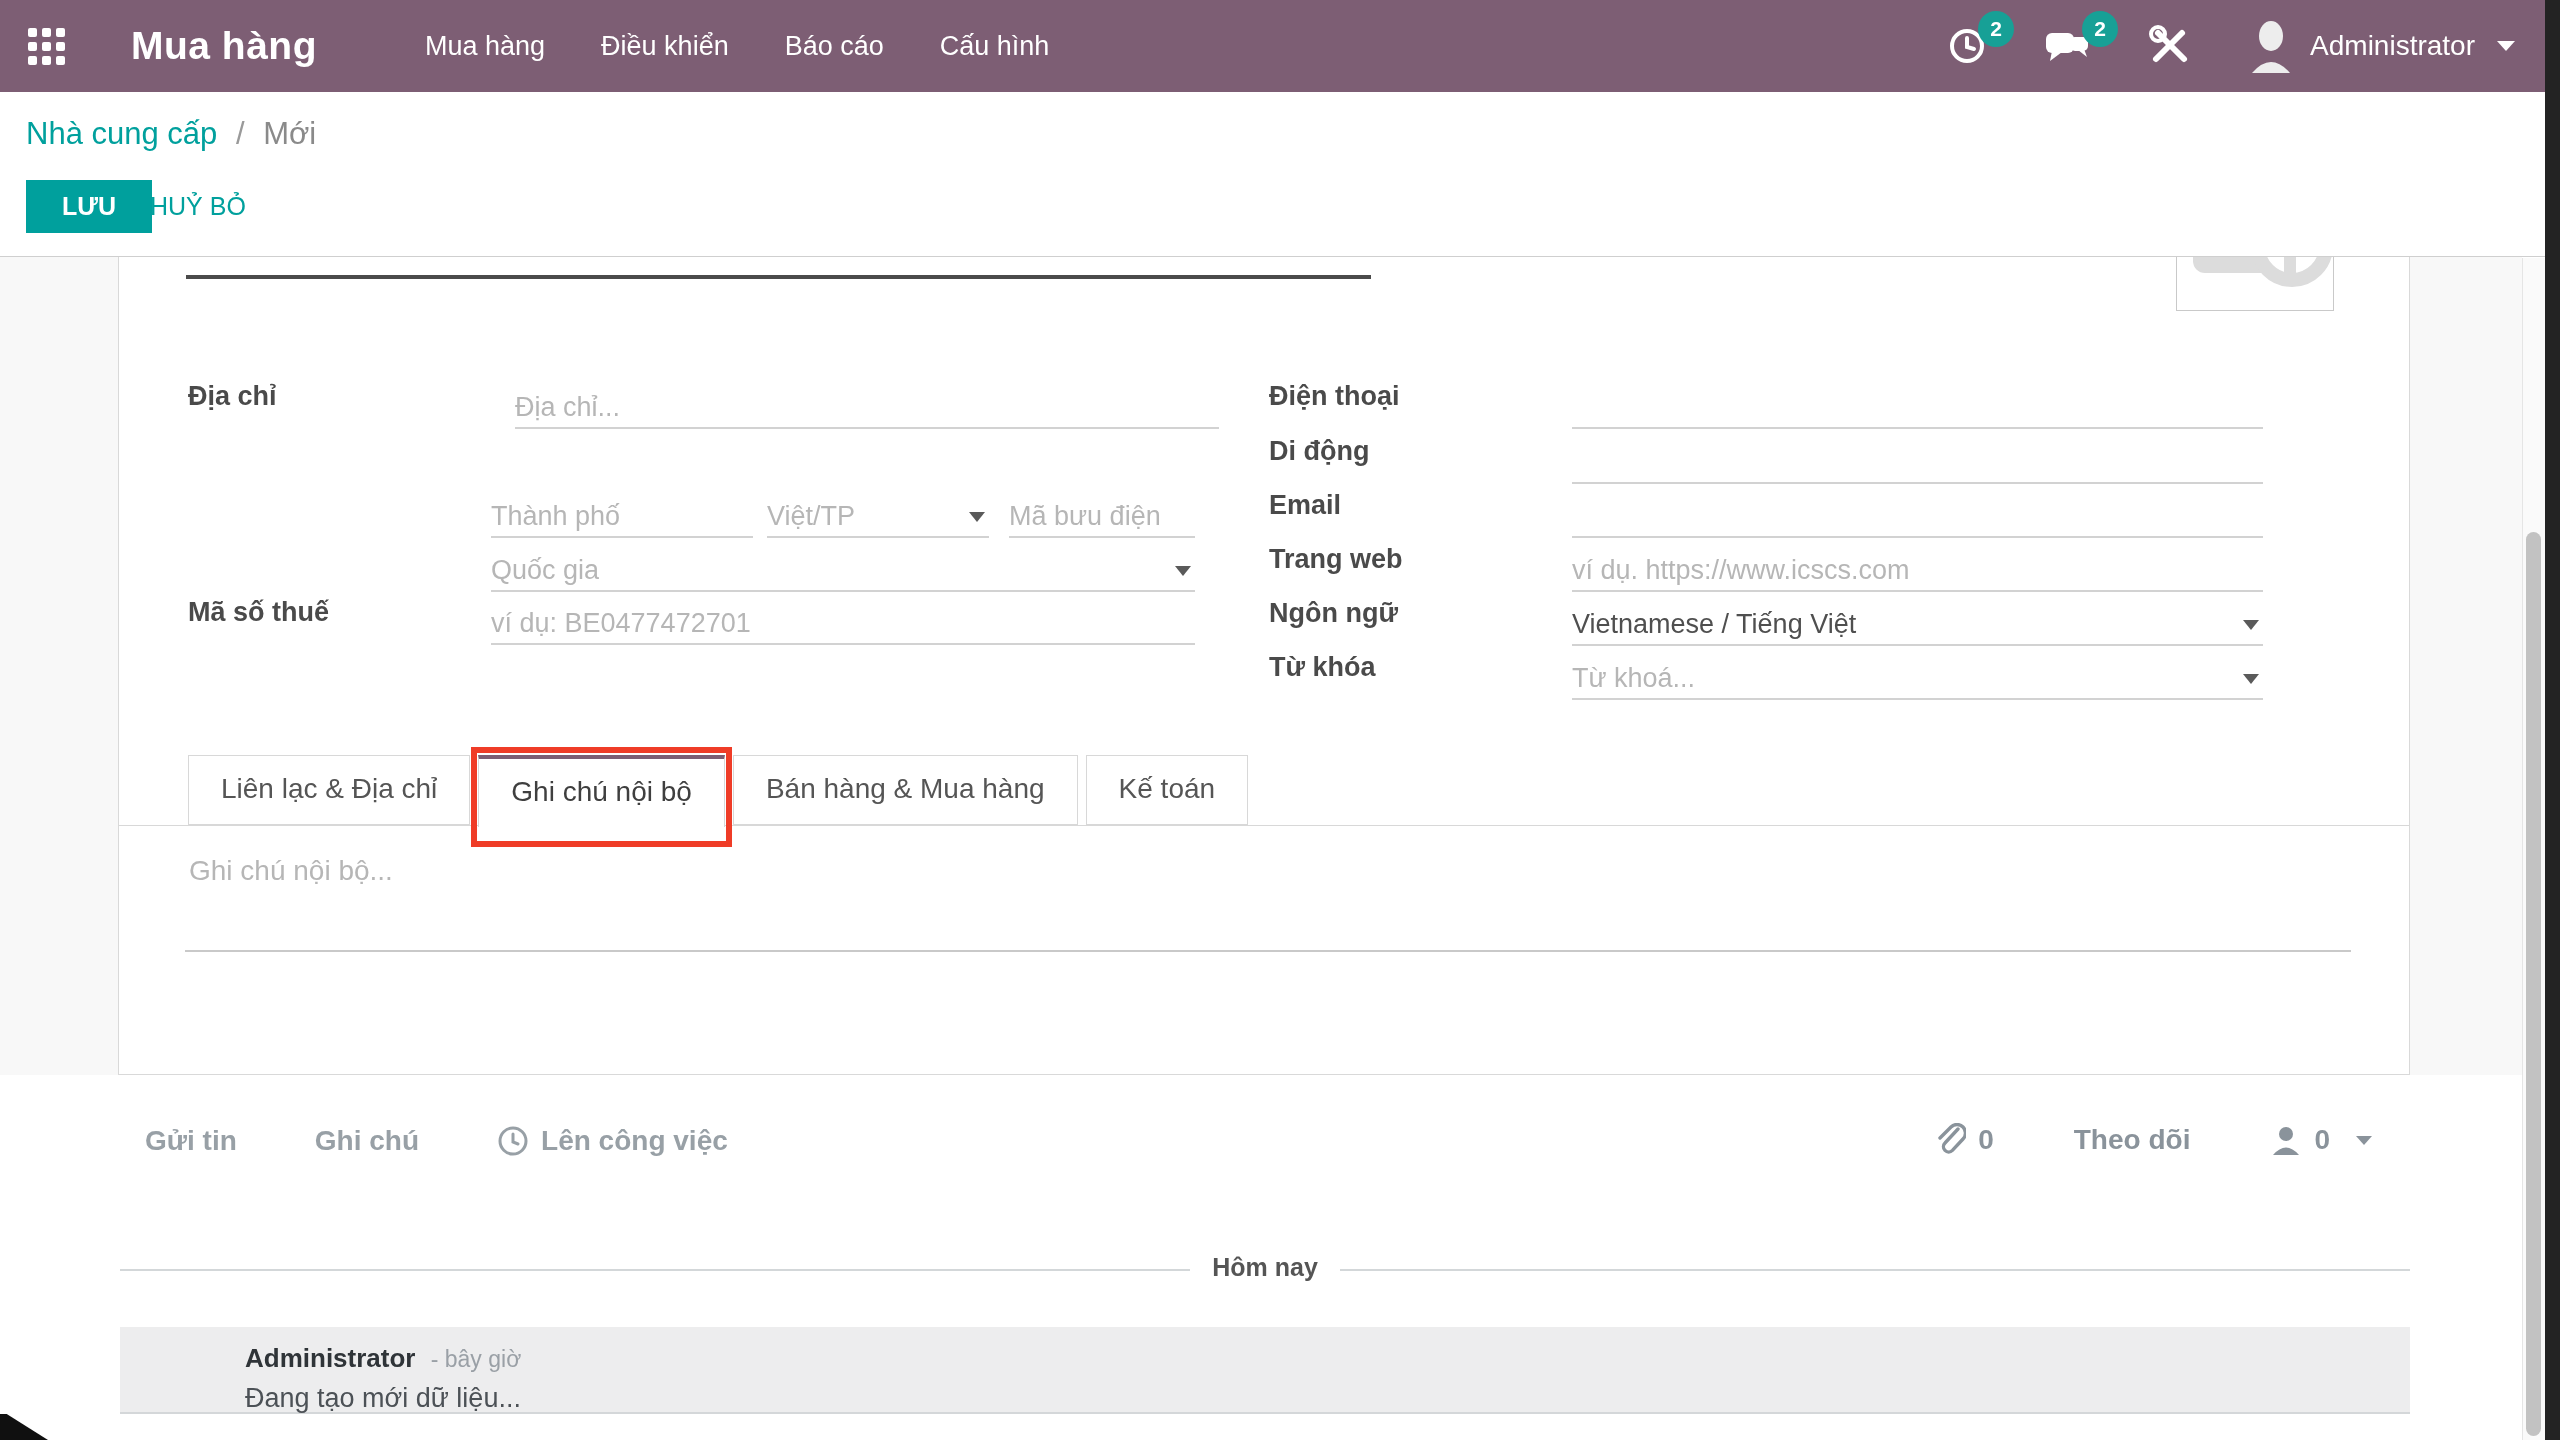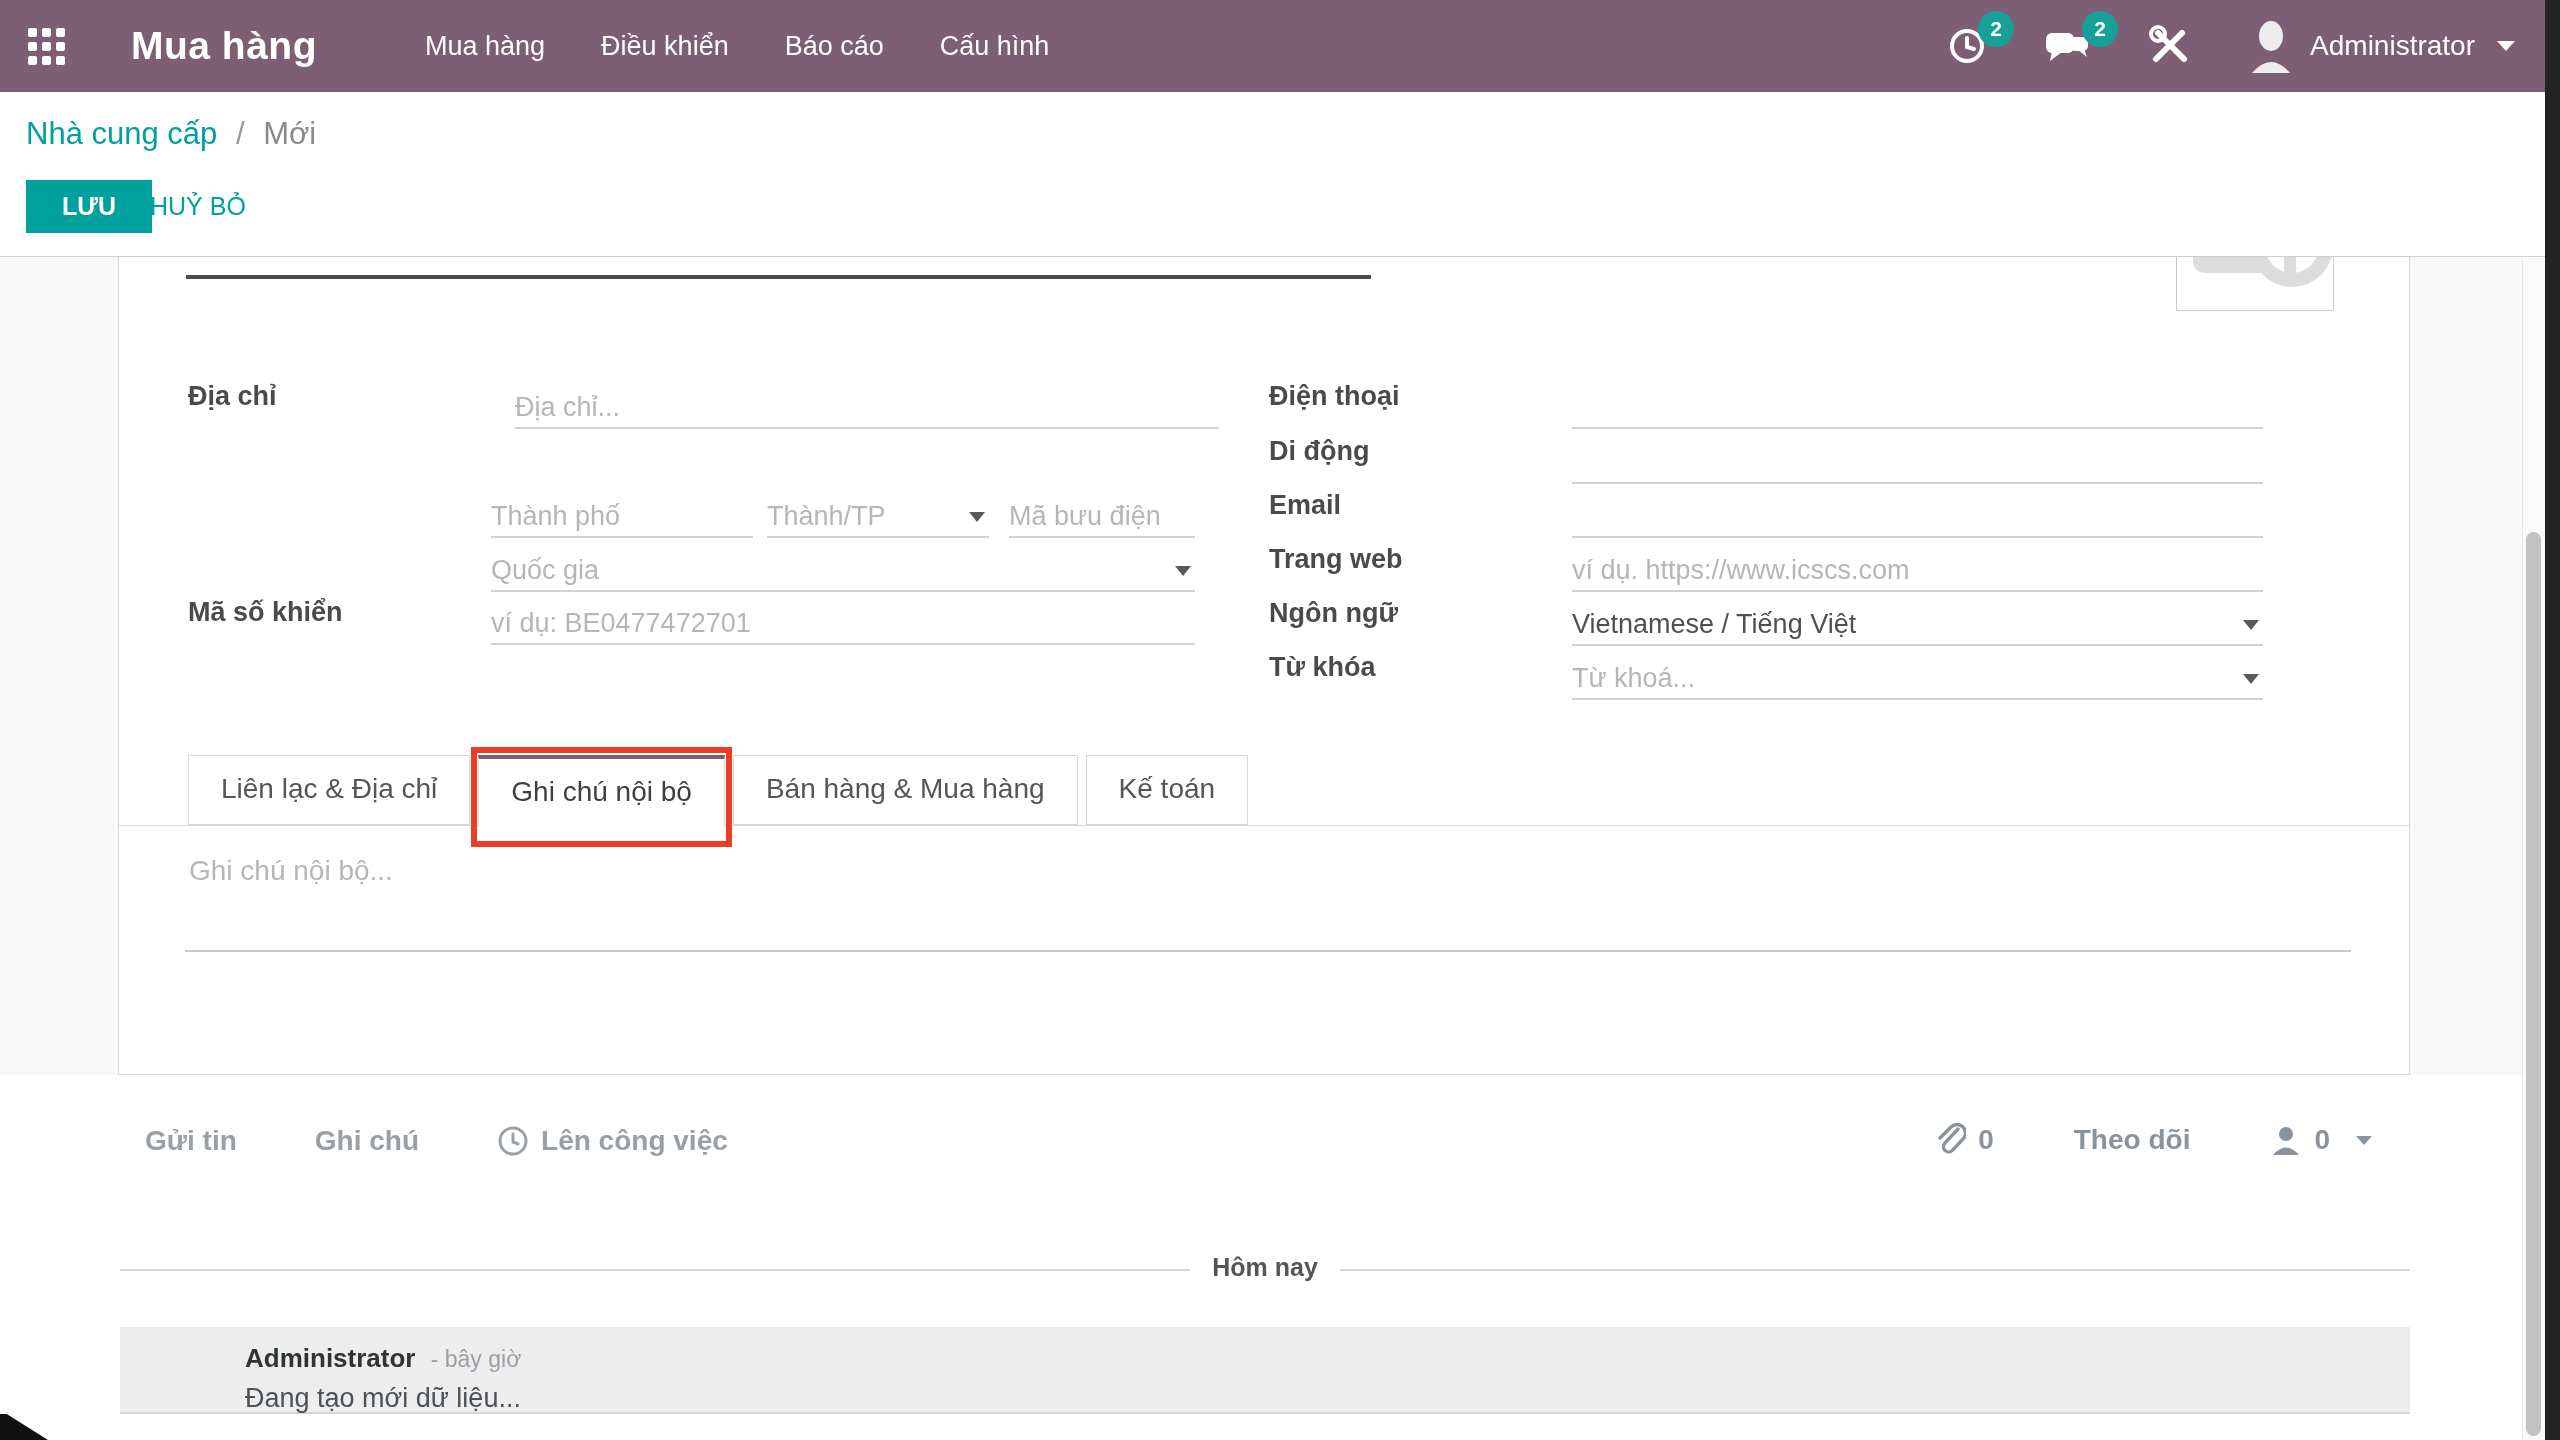--- a/index.html
+++ b/index.html
@@ -207,31 +207,31 @@
     </div>
 
     <div class="fl" style="left:69px;top:124px;">Địa chỉ</div>
     <div class="field" style="left:372px;top:130px;width:704px;margin-left:24px;">
       <span class="ph">Địa chỉ...</span>
     </div>
     <div class="field" style="left:372px;top:239px;width:262px;">
       <span class="ph">Thành phố</span>
     </div>
     <div class="field" style="left:648px;top:239px;width:222px;">
-      <span class="ph">Thành/TP</span>
+      <span class="ph">Việt/TP</span>
       <span class="caret-g"></span>
     </div>
     <div class="field" style="left:890px;top:239px;width:186px;">
       <span class="ph">Mã bưu điện</span>
     </div>
     <div class="field" style="left:372px;top:293px;width:704px;">
       <span class="ph">Quốc gia</span>
       <span class="caret-g"></span>
     </div>
-    <div class="fl" style="left:69px;top:340px;">Mã số khiển</div>
+    <div class="fl" style="left:69px;top:340px;">Mã số thuế</div>
     <div class="field" style="left:372px;top:346px;width:704px;">
       <span class="ph">ví dụ: BE0477472701</span>
     </div>
 
     <div class="fl" style="left:1150px;top:124px;">Điện thoại</div>
     <div class="field" style="left:1453px;top:130px;width:691px;"></div>
     <div class="fl" style="left:1150px;top:179px;">Di động</div>
     <div class="field" style="left:1453px;top:185px;width:691px;"></div>
     <div class="fl" style="left:1150px;top:233px;">Email</div>
     <div class="field" style="left:1453px;top:239px;width:691px;"></div>

